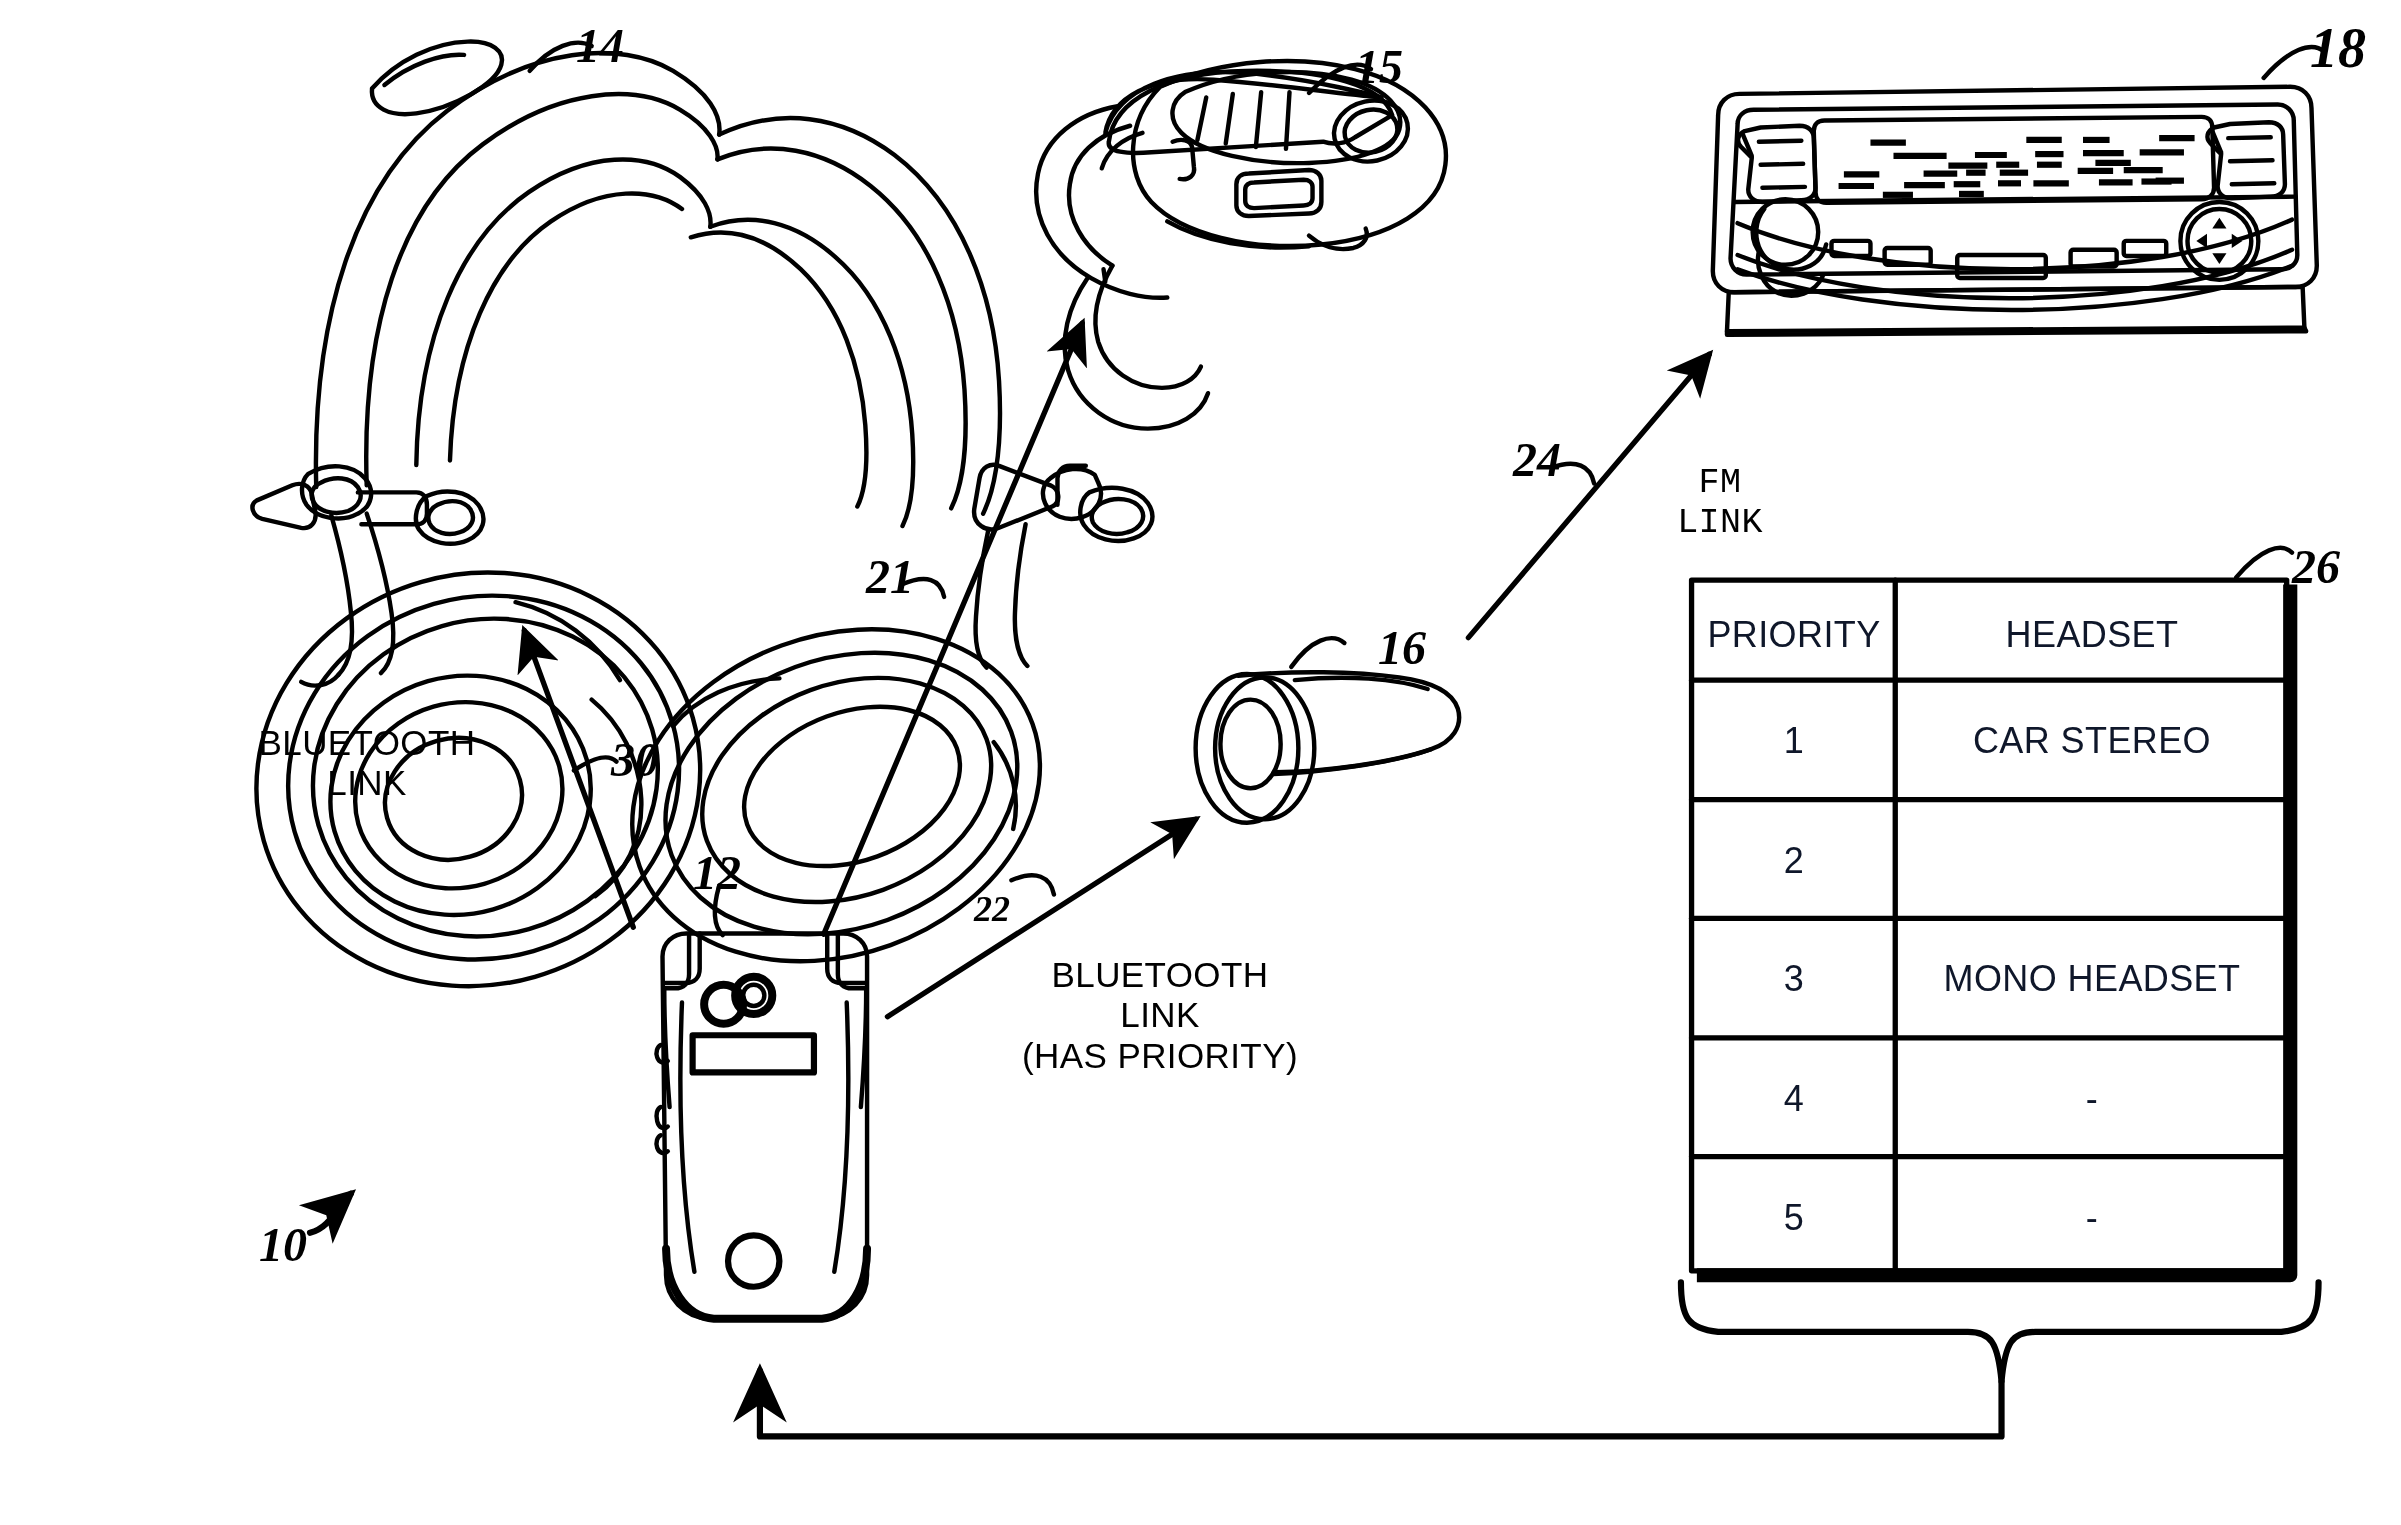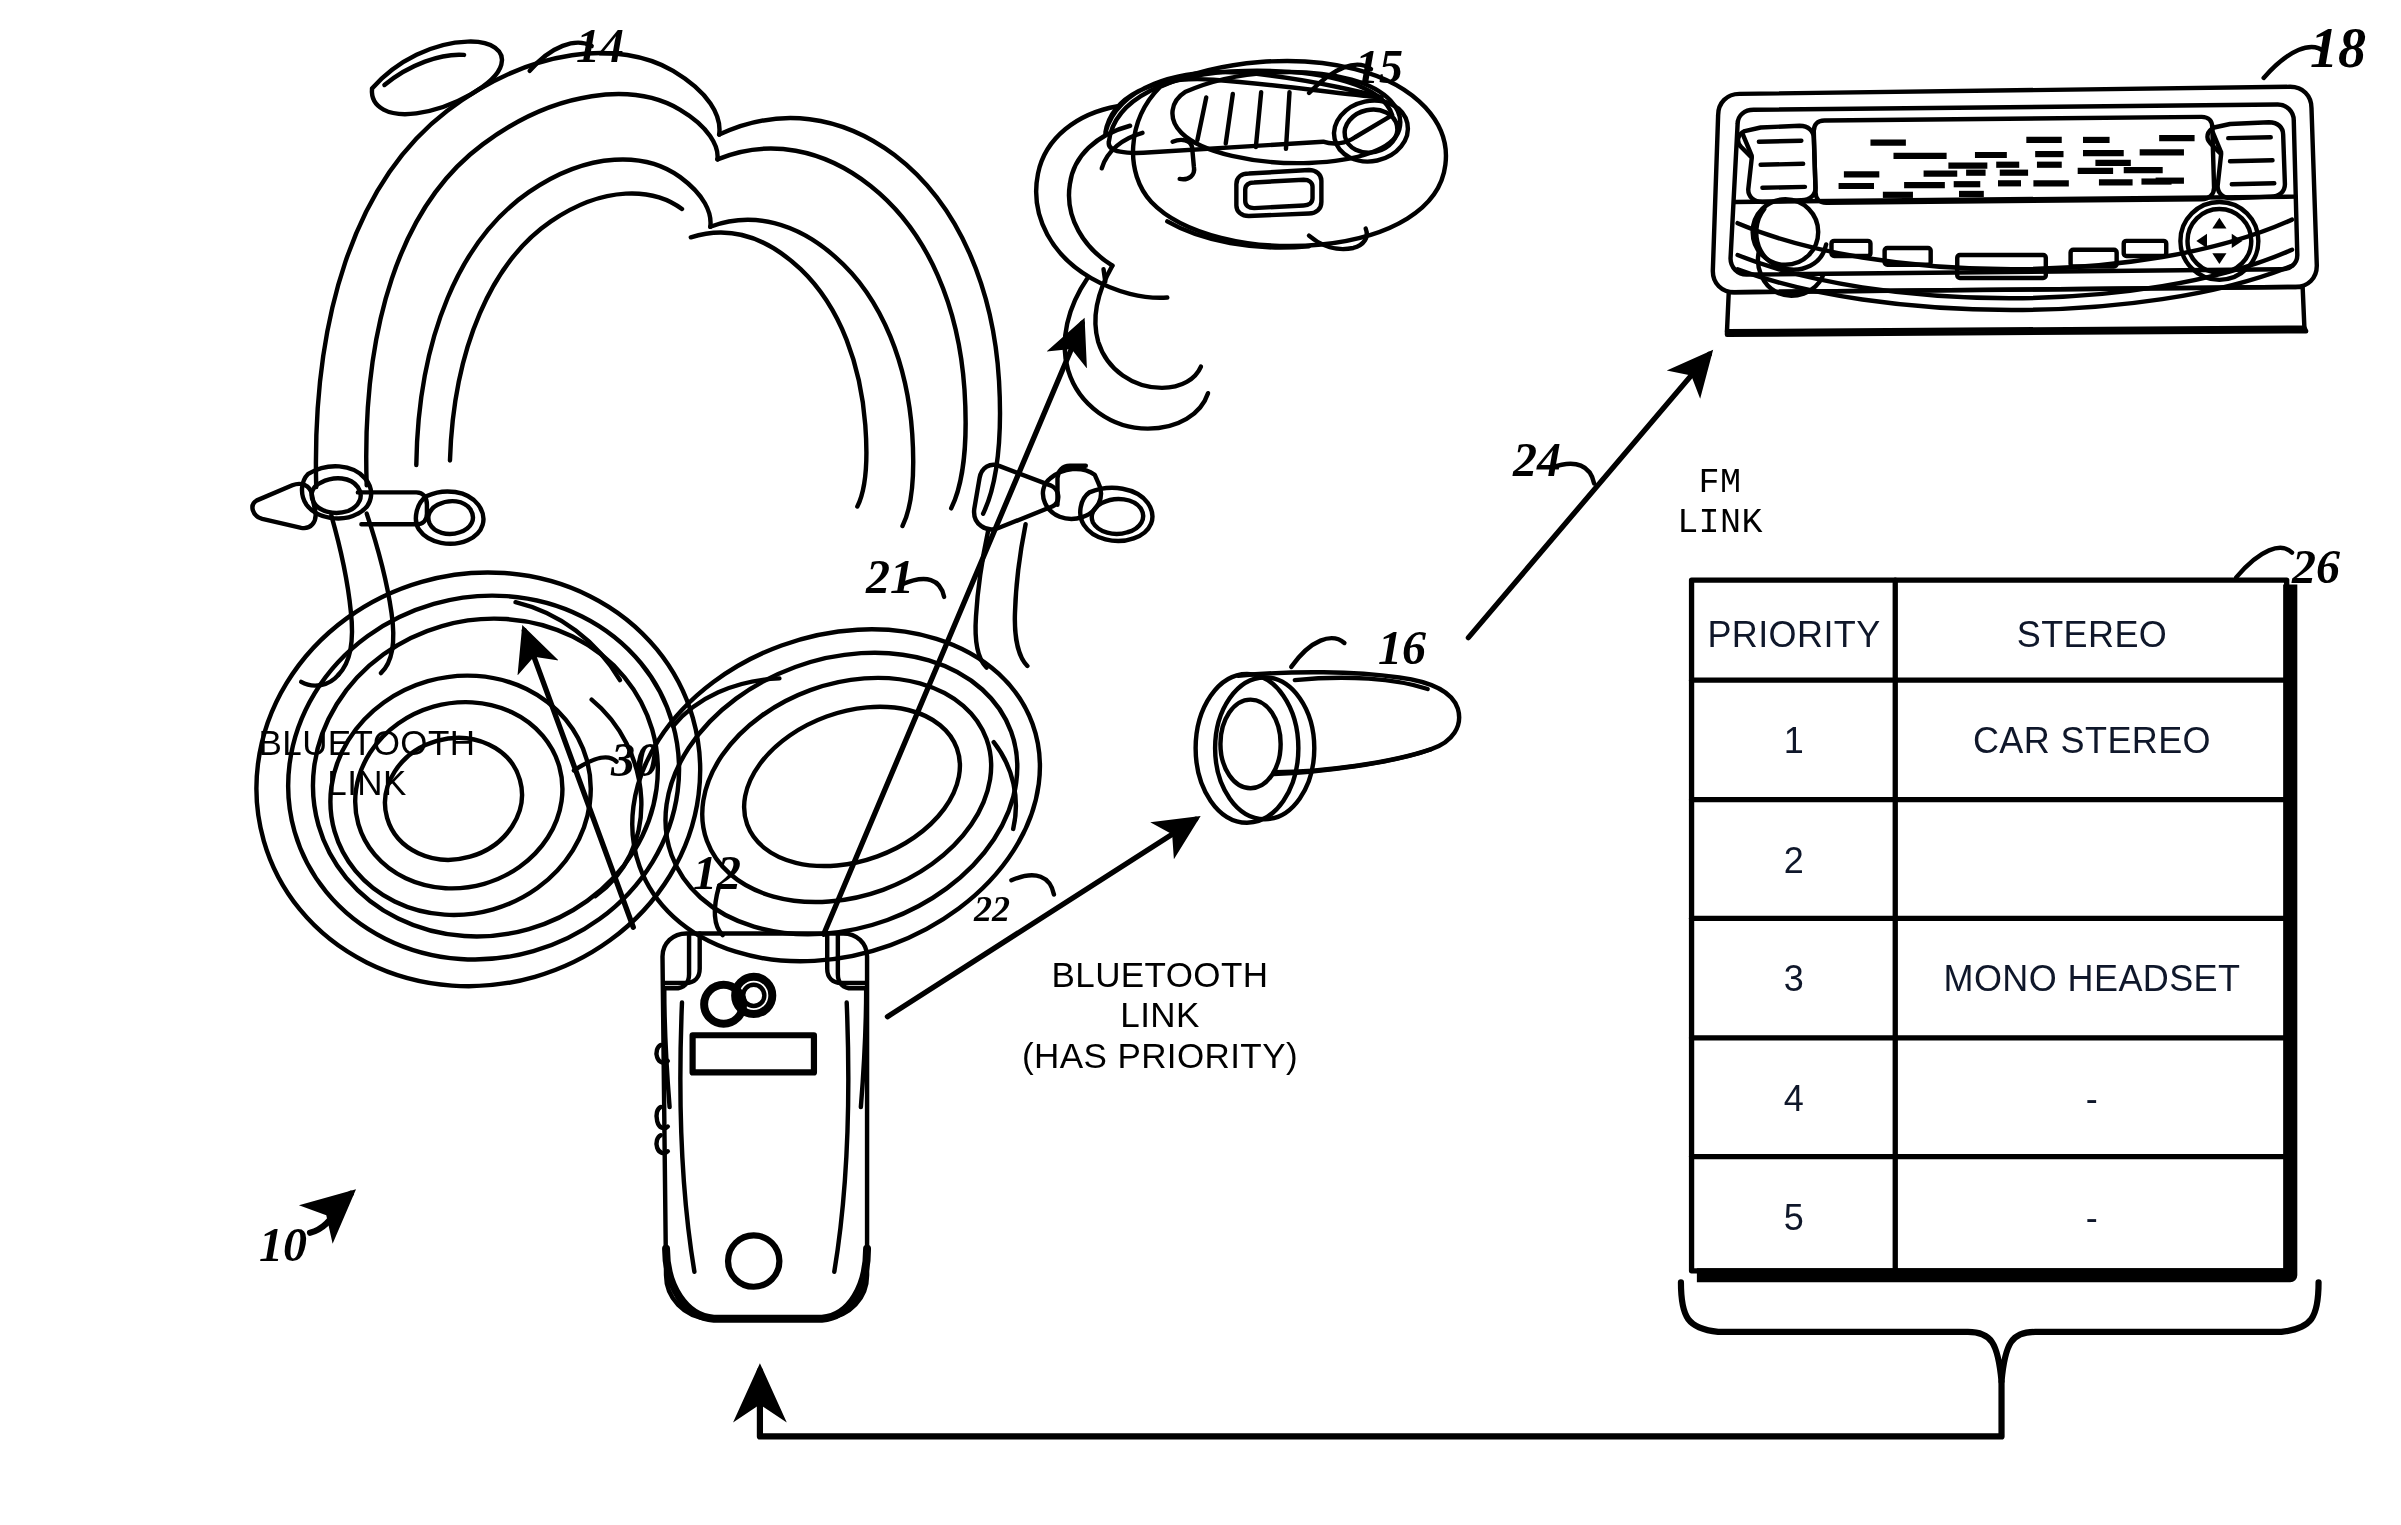--- a/index.html
+++ b/index.html
@@ -434,21 +434,21 @@
 LINK</div>
 
   <div class="lbl link-label" style="left:983px; top:955px; width:354px;">BLUETOOTH
 LINK
 (HAS PRIORITY)</div>
 
   <div class="lbl link-label" style="left:1649px; top:463px; width:142px; text-align:center;font-family:Liberation Mono, monospace;">FM
 LINK</div>
 
   <div class="tbl-txt" style="left:1692px; top:614px; width:204px;">PRIORITY</div>
-  <div class="tbl-txt" style="left:1896px; top:614px; width:392px;">STEREO</div>
+  <div class="tbl-txt" style="left:1896px; top:614px; width:392px;">HEADSET</div>
 
   <div class="tbl-txt" style="left:1692px; top:720px; width:204px;">1</div>
   <div class="tbl-txt" style="left:1896px; top:720px; width:392px;">CAR STEREO</div>
 
   <div class="tbl-txt" style="left:1692px; top:840px; width:204px;">2</div>
 
   <div class="tbl-txt" style="left:1692px; top:958px; width:204px;">3</div>
   <div class="tbl-txt" style="left:1896px; top:958px; width:392px;">MONO HEADSET</div>
 
   <div class="tbl-txt" style="left:1692px; top:1078px; width:204px;">4</div>

